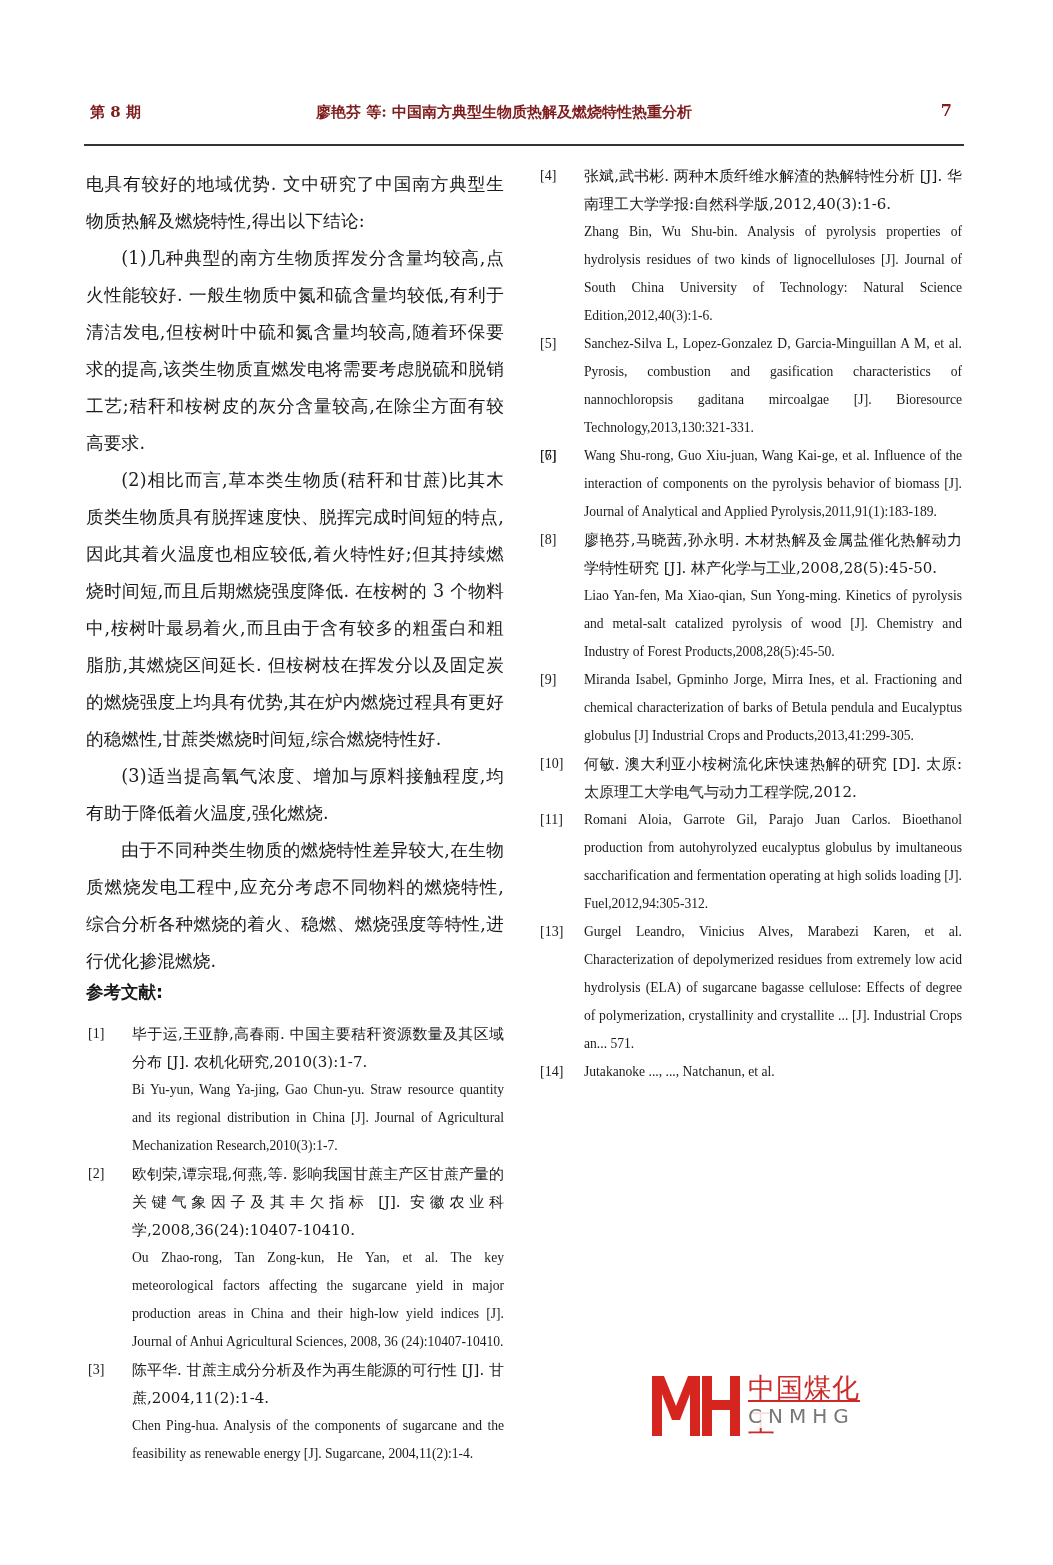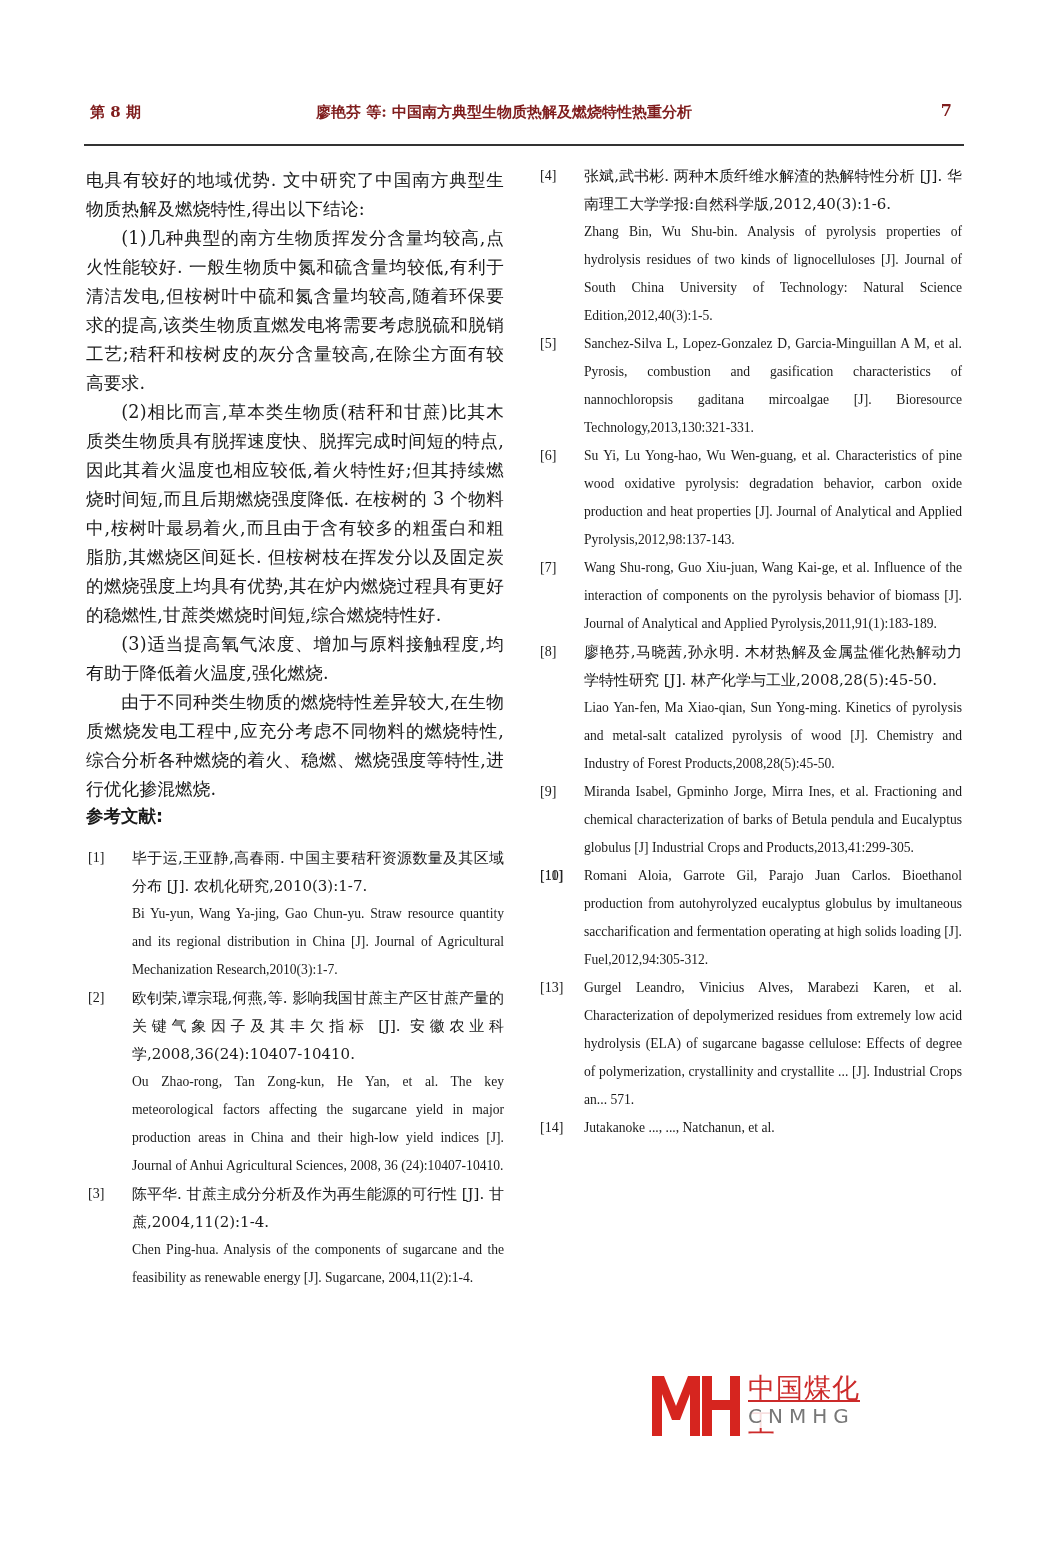--- a/index.html
+++ b/index.html
@@ -20,21 +20,21 @@
   .header-rule {
     position: absolute; left: 84px; top: 144px; width: 880px; height: 2px; background: #333;
   }
   .col-left {
     position: absolute; left: 86px; top: 166px; width: 418px;
   }
   .col-right {
     position: absolute; left: 538px; top: 162px; width: 424px;
   }
   .para {
-    font-size: 17.6px; line-height: 29px; text-align: justify;
+    font-size: 17.6px; line-height: 37px; text-align: justify;
     letter-spacing: 0.2px;
   }
   .para.indent { text-indent: 2em; }
   .refs-heading {
     font-size: 17.5px; font-weight: bold; margin-bottom: 16px;
     font-family: "DejaVu Sans", "Liberation Sans", sans-serif;
   }
   .ref {
     position: relative; padding-left: 46px; margin-bottom: 0;
   }
@@ -105,45 +105,45 @@
     <span class="ref-num">[3]</span>
     <div class="zh">陈平华. 甘蔗主成分分析及作为再生能源的可行性 [J]. 甘蔗,2004,11(2):1-4.</div>
     <div class="en">Chen Ping-hua. Analysis of the components of sugarcane and the feasibility as renewable energy [J]. Sugarcane, 2004,11(2):1-4.</div>
   </div>
 </div>
 
 <div class="col-right">
   <div class="ref">
     <span class="ref-num">[4]</span>
     <div class="zh">张斌,武书彬. 两种木质纤维水解渣的热解特性分析 [J]. 华南理工大学学报:自然科学版,2012,40(3):1-6.</div>
-    <div class="en">Zhang Bin, Wu Shu-bin. Analysis of pyrolysis properties of hydrolysis residues of two kinds of lignocelluloses [J]. Journal of South China University of Technology: Natural Science Edition,2012,40(3):1-5.</div>
+    <div class="en">Zhang Bin, Wu Shu-bin. Analysis of pyrolysis properties of hydrolysis residues of two kinds of lignocelluloses [J]. Journal of South China University of Technology: Natural Science Edition,2012,40(3):1-6.</div>
   </div>
   <div class="ref">
     <span class="ref-num">[5]</span>
     <div class="en">Sanchez-Silva L, Lopez-Gonzalez D, Garcia-Minguillan A M, et al. Pyrosis, combustion and gasification characteristics of nannochloropsis gaditana mircoalgae [J]. Bioresource Technology,2013,130:321-331.</div>
   </div>
   <div class="ref">
     <span class="ref-num">[6]</span>
-    <div class="en">Su Yi, Lu Yong-hao, Wu Wen-guang, et al. Characteristics of pine wood oxidative pyrolysis: degradation behavior, carbon oxide production and heat properties [J]. Journal of Analytical and Applied Pyrolysis,2012,98:137-143.</div>
   </div>
   <div class="ref">
     <span class="ref-num">[7]</span>
     <div class="en">Wang Shu-rong, Guo Xiu-juan, Wang Kai-ge, et al. Influence of the interaction of components on the pyrolysis behavior of biomass [J]. Journal of Analytical and Applied Pyrolysis,2011,91(1):183-189.</div>
   </div>
   <div class="ref">
     <span class="ref-num">[8]</span>
     <div class="zh">廖艳芬,马晓茜,孙永明. 木材热解及金属盐催化热解动力学特性研究 [J]. 林产化学与工业,2008,28(5):45-50.</div>
     <div class="en">Liao Yan-fen, Ma Xiao-qian, Sun Yong-ming. Kinetics of pyrolysis and metal-salt catalized pyrolysis of wood [J]. Chemistry and Industry of Forest Products,2008,28(5):45-50.</div>
   </div>
   <div class="ref">
     <span class="ref-num">[9]</span>
     <div class="en">Miranda Isabel, Gpminho Jorge, Mirra Ines, et al. Fractioning and chemical characterization of barks of Betula pendula and Eucalyptus globulus [J] Industrial Crops and Products,2013,41:299-305.</div>
   </div>
   <div class="ref">
     <span class="ref-num">[10]</span>
+    <div class="zh">何敏. 澳大利亚小桉树流化床快速热解的研究 [D]. 太原:太原理工大学电气与动力工程学院,2012.</div>
   </div>
   <div class="ref">
     <span class="ref-num">[11]</span>
     <div class="en">Romani Aloia, Garrote Gil, Parajo Juan Carlos. Bioethanol production from autohyrolyzed eucalyptus globulus by imultaneous saccharification and fermentation operating at high solids loading [J]. Fuel,2012,94:305-312.</div>
   </div>
   <div class="ref">
     <span class="ref-num">[13]</span>
     <div class="en">Gurgel Leandro, Vinicius Alves, Marabezi Karen, et al. Characterization of depolymerized residues from extremely low acid hydrolysis (ELA) of sugarcane bagasse cellulose: Effects of degree of polymerization, crystallinity and crystallite ... [J]. Industrial Crops an... 571.</div>
   </div>
   <div class="ref">

